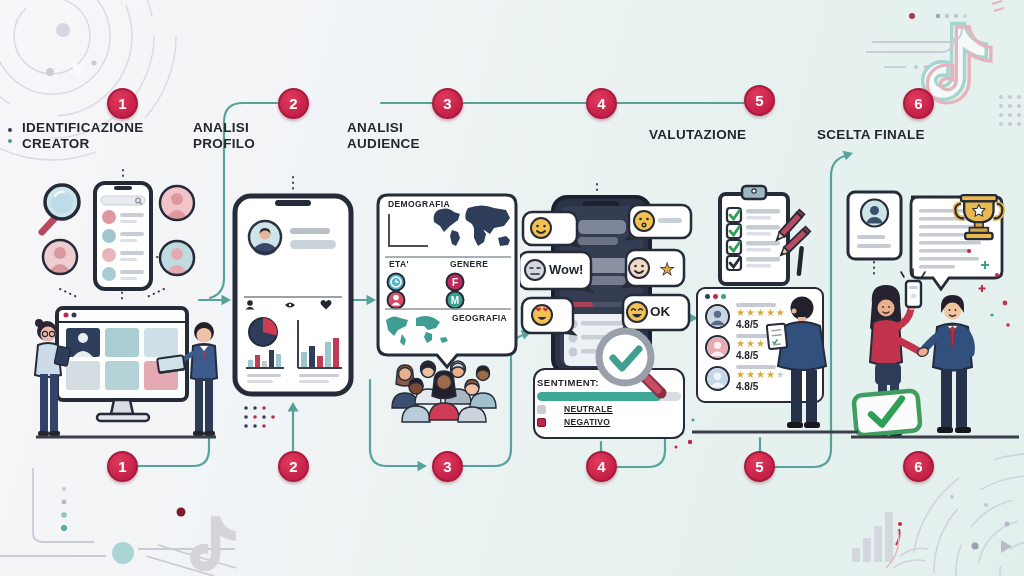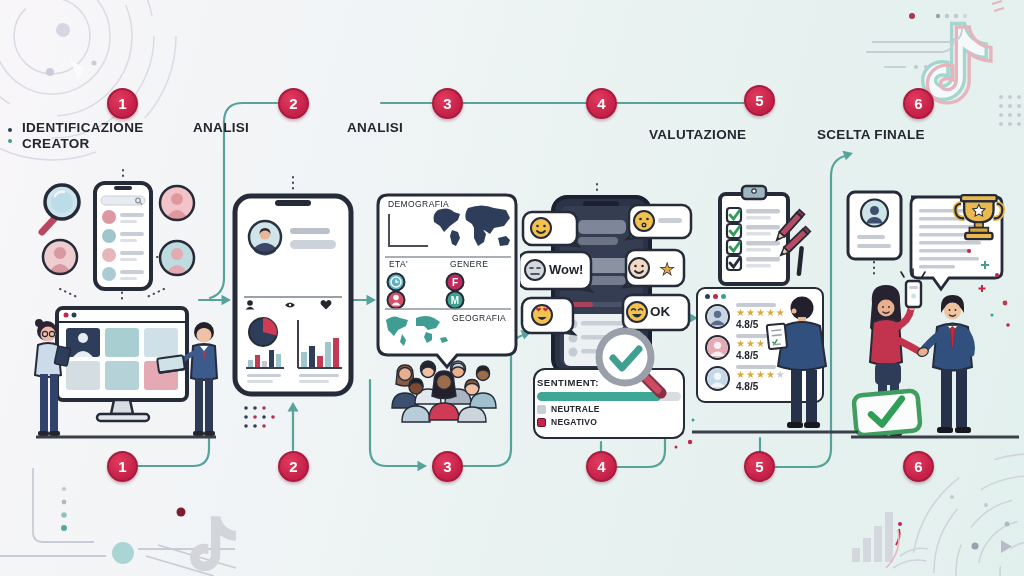--- a/index.html
+++ b/index.html
@@ -8,29 +8,29 @@
     font-family:"Liberation Sans",sans-serif;}
   .layer{position:absolute;left:0;top:0;width:1024px;height:576px;}
   .ill{position:absolute;}
   .badge{position:absolute;width:31px;height:31px;border-radius:50%;box-sizing:border-box;
     background:radial-gradient(circle at 38% 32%,#e13a5e,#c31f47 72%);
     border:2px solid #a81b3e;color:#fff;font-weight:bold;font-size:15px;
     display:flex;align-items:center;justify-content:center;z-index:5;
     box-shadow:0 2px 3px rgba(120,20,45,.3);}
   .step-title{position:absolute;font-weight:bold;color:#24272f;
     font-size:13.5px;line-height:16px;letter-spacing:.3px;z-index:5;}
-  .mini-label{position:absolute;font-weight:normal;color:#23262e;font-size:8.5px;
+  .mini-label{position:absolute;font-weight:bold;color:#23262e;font-size:8.5px;
     letter-spacing:.4px;z-index:5;}
   .bubble-text{position:absolute;font-weight:bold;color:#1e222a;font-size:13px;z-index:5;}
   .sentiment-panel{position:absolute;left:533px;top:368px;width:152px;height:71px;background:#fff;
     border:2.5px solid #252b38;border-radius:12px;box-sizing:border-box;padding:7px 2px 5px;z-index:3;}
   .sp-title{font-size:9.5px;font-weight:bold;letter-spacing:.5px;color:#23262e;}
   .sp-bar{margin-top:4px;height:9px;border-radius:4.5px;background:#d9dde2;overflow:hidden;}
   .sp-fill{height:100%;background:#3fa796;border-radius:4.5px;width:86%;}
-  .sp-item{display:flex;align-items:center;gap:5px;margin-top:3px;}
+  .sp-item{display:flex;align-items:center;gap:18px;margin-top:3px;text-decoration:underline;}
   .sp-swatch{width:9px;height:9px;border-radius:2px;flex:none;}
   .sw-neutral{background:#c9cdd4;}
   .sw-negative{background:#c2274a;border:1.5px solid #6e1628;box-sizing:border-box;}
   .sp-label{font-size:8.5px;font-weight:bold;color:#23262e;letter-spacing:.3px;}
   .ratings-window{position:absolute;left:696px;top:287px;width:128px;height:116px;background:#fff;
     border:2.5px solid #252b38;border-radius:9px;box-sizing:border-box;padding:3px 7px 2px;z-index:3;}
   .rw-dots{display:flex;gap:3px;margin:2px 0 2px;}
   .rw-dots span{width:5px;height:5px;border-radius:50%;}
   .rw-d1{background:#2e3d59;}.rw-d2{background:#c2274a;}.rw-d3{background:#3fa08f;}
   .rw-row{display:flex;align-items:center;gap:6px;height:31px;}
@@ -186,23 +186,25 @@
   <div class="badge" style="left:586px;top:451px">4</div>
   <div class="badge" style="left:744px;top:451px">5</div>
   <div class="badge" style="left:903px;top:451px">6</div>
 
   <div class="step-title" style="left:22px;top:120px;width:200px">
     <div>IDENTIFICAZIONE</div>
     <div>CREATOR</div>
   </div>
   <div class="step-title" style="left:193px;top:120px;width:200px">
     <div>ANALISI</div>
+    <div>PROFILO</div>
   </div>
   <div class="step-title" style="left:347px;top:120px;width:200px">
     <div>ANALISI</div>
+    <div>AUDIENCE</div>
   </div>
   <div class="step-title" style="left:649px;top:127px;width:204px">
     <div>VALUTAZIONE</div>
   </div>
   <div class="step-title" style="left:817px;top:127px;width:204px">
     <div>SCELTA FINALE</div>
   </div>
 
   <svg class="ill" style="left:18px;top:175px;z-index:2" width="206" height="270" viewBox="0 0 206 270">
     <defs>

